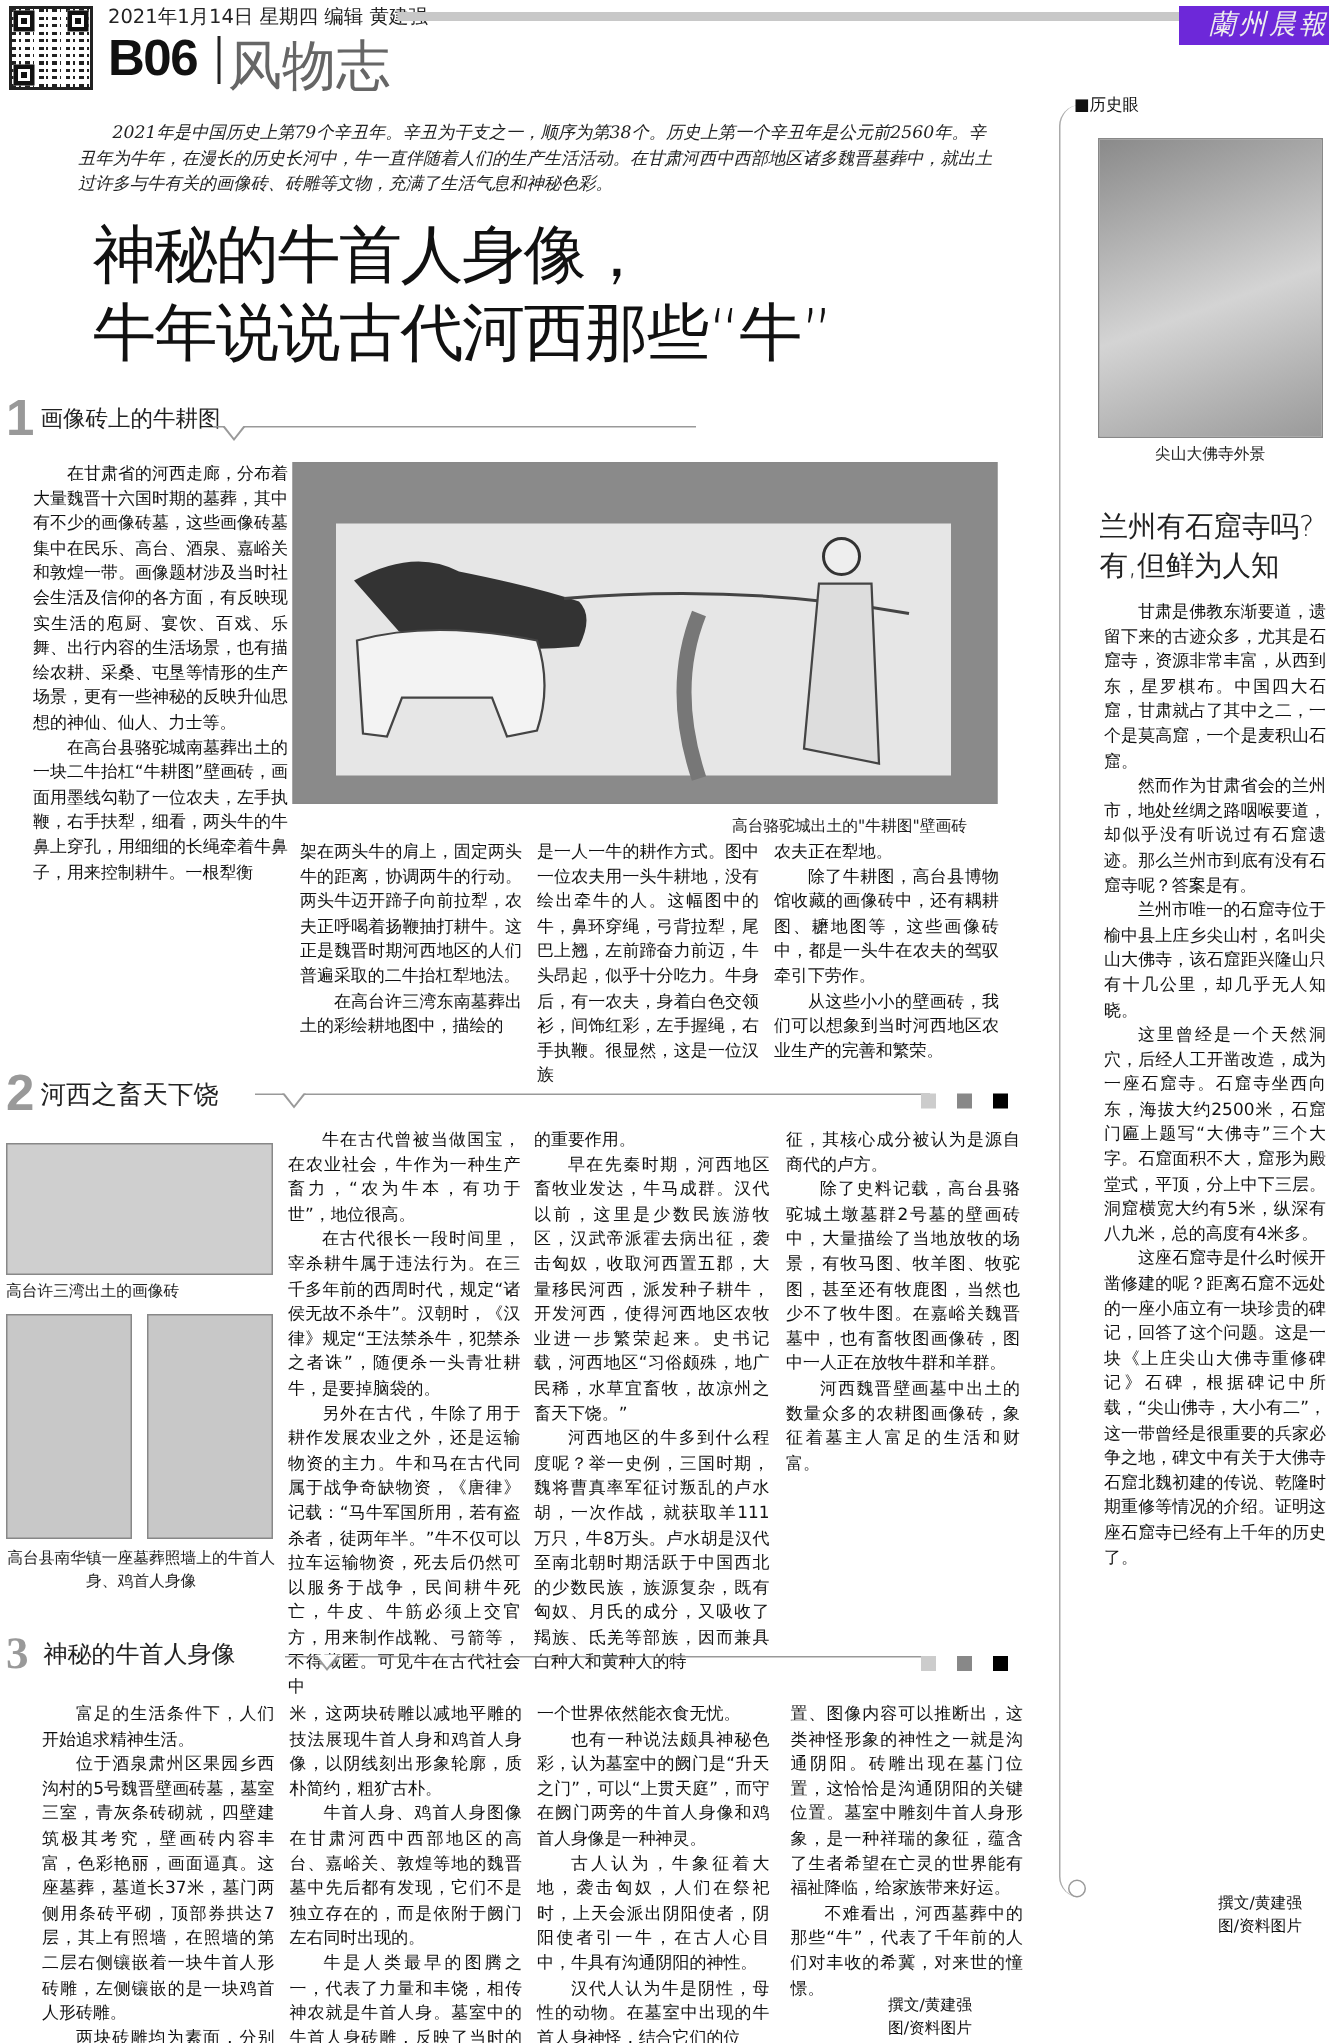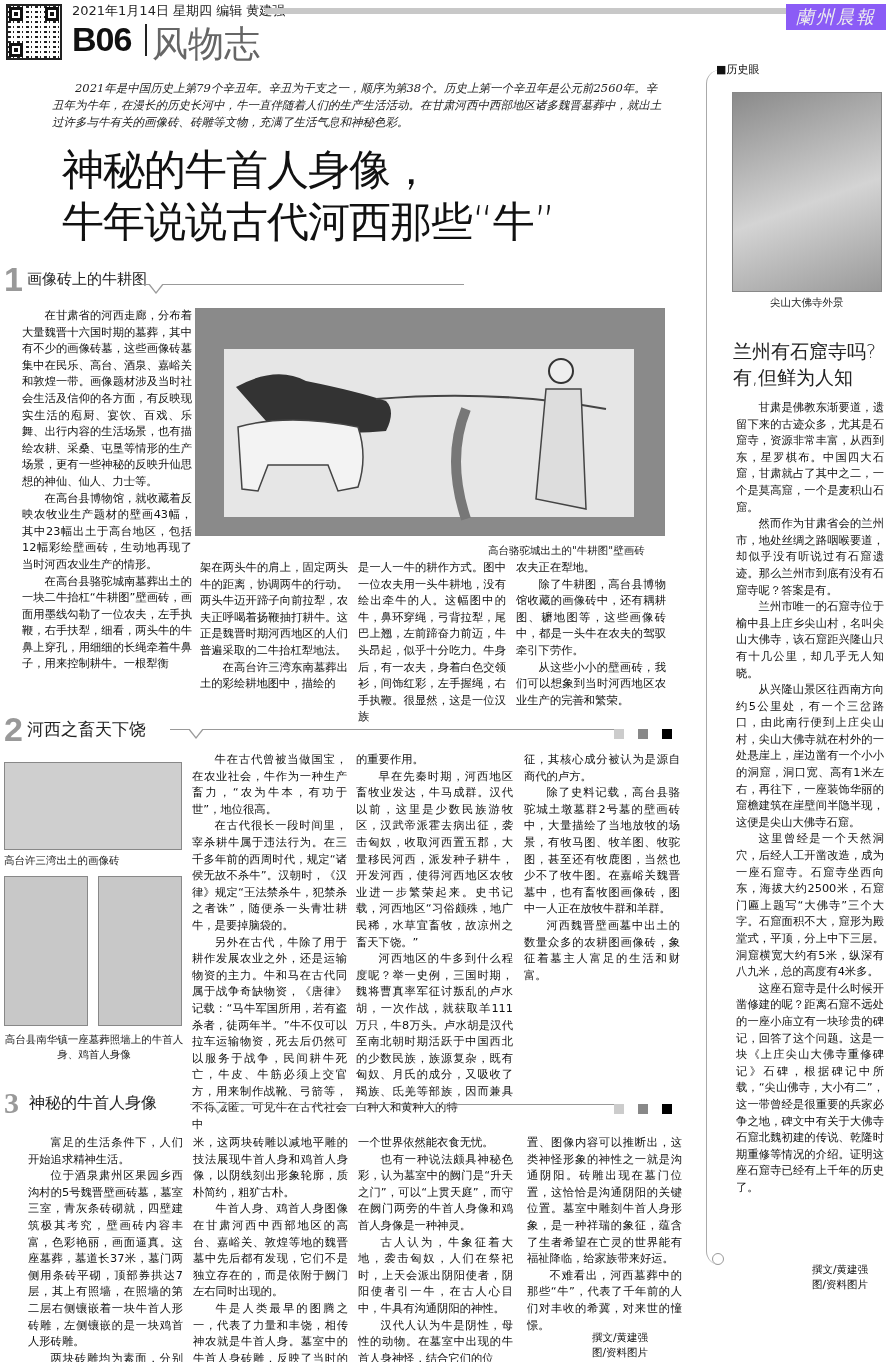--- a/index.html
+++ b/index.html
@@ -8,21 +8,21 @@
   .qr{left:6px;top:4px;width:56px;height:56px;background:
       repeating-linear-gradient(90deg,#222 0 3px,#fff 3px 5px,#222 5px 6px,#fff 6px 9px),
       repeating-linear-gradient(0deg,#222 0 2px,#fff 2px 5px);background-blend-mode:lighten;border:2px solid #222;box-sizing:border-box;}
   .qr .corner{position:absolute;width:14px;height:14px;border:3px solid #111;background:#fff;box-sizing:border-box;}
   .qr .corner::after{content:"";position:absolute;left:2px;top:2px;width:4px;height:4px;background:#111;}
   .dateline{left:72px;top:2px;font-size:13px;color:#222;white-space:nowrap;}
   .topbar{left:265px;top:8px;width:580px;height:6px;background:#c8c8c8;}
   .pageno{left:72px;top:20px;font-family:"Liberation Sans",sans-serif;font-weight:bold;font-size:34px;letter-spacing:-1px;}
   .pagesep{left:145px;top:24px;width:2px;height:32px;background:#222;}
   .section-name{left:152px;top:20px;font-size:36px;color:#666;font-weight:300;}
-  .masthead{left:786px;top:4px;width:100px;height:26px;background:#8b5cf6;color:#eee;font-family:"DejaVu Serif",serif;font-size:18px;font-style:italic;text-align:center;line-height:26px;letter-spacing:2px;}
+  .masthead{left:786px;top:4px;width:100px;height:26px;background:#6d28d9;color:#eee;font-family:"DejaVu Serif",serif;font-size:18px;font-style:italic;text-align:right;line-height:26px;letter-spacing:2px;}
   .lead{left:52px;top:80px;width:610px;font-family:"DejaVu Serif",serif;font-style:italic;font-size:11.5px;line-height:17px;text-indent:2em;color:#222;}
   .headline{left:62px;top:144px;font-size:42px;line-height:52px;color:#111;font-weight:300;white-space:nowrap;letter-spacing:-1px;}
   .sec-head{display:flex;align-items:center;}
   .sec-num{font-family:"Liberation Sans",sans-serif;font-weight:bold;color:#999;line-height:1;}
   .sec-title{color:#222;margin-left:4px;}
   .sec-line{position:absolute;height:1px;background:#999;}
   .notch{position:absolute;width:0;height:0;border-left:8px solid transparent;border-right:8px solid transparent;border-top:10px solid #999;}
   .notch::after{content:"";position:absolute;left:-7px;top:-11px;border-left:7px solid transparent;border-right:7px solid transparent;border-top:9px solid #fff;}
   .col{font-size:11.3px;line-height:16.6px;text-align:justify;color:#111;}
   .col p{margin:0;text-indent:2em;}
@@ -56,21 +56,20 @@
 
 <div class="abs sec-head" style="left:4px;top:262px;">
   <span class="sec-num" style="font-size:34px;">1</span>
   <span class="sec-title" style="font-size:15px;">画像砖上的牛耕图</span>
 </div>
 <div class="sec-line" style="left:142px;top:284px;width:322px;"></div>
 <div class="notch" style="left:148px;top:284px;"></div>
 
 <div class="abs col" style="left:22px;top:308px;width:170px;">
   <p>在甘肃省的河西走廊，分布着大量魏晋十六国时期的墓葬，其中有不少的画像砖墓，这些画像砖墓集中在民乐、高台、酒泉、嘉峪关和敦煌一带。画像题材涉及当时社会生活及信仰的各方面，有反映现实生活的庖厨、宴饮、百戏、乐舞、出行内容的生活场景，也有描绘农耕、采桑、屯垦等情形的生产场景，更有一些神秘的反映升仙思想的神仙、仙人、力士等。</p>
-  <p>在高台县博物馆，就收藏着反映农牧业生产题材的壁画43幅，其中23幅出土于高台地区，包括12幅彩绘壁画砖，生动地再现了当时河西农业生产的情形。</p>
   <p>在高台县骆驼城南墓葬出土的一块二牛抬杠“牛耕图”壁画砖，画面用墨线勾勒了一位农夫，左手执鞭，右手扶犁，细看，两头牛的牛鼻上穿孔，用细细的长绳牵着牛鼻子，用来控制耕牛。一根犁衡</p>
 </div>
 
 <div class="abs photo" style="left:195px;top:308px;width:470px;height:228px;background:#8a8a8a;">
   <svg width="470" height="228" viewBox="0 0 470 228">
     <rect x="28" y="40" width="410" height="168" fill="#e6e6e6"></rect>
     <path d="M40 78 q40-22 70-6 q50 10 80 20 q10 10 0 30 q-60 6-120-10 z" fill="#333"></path>
     <path d="M42 118 q50-14 120 0 q10 30 0 60 l-20 4 l-10-26 l-60 0 l-10 26 l-16-2 z" fill="#f3f3f3" stroke="#444" stroke-width="1.5"></path>
     <path d="M180 90 Q300 80 410 100" stroke="#444" stroke-width="2" fill="none"></path>
     <path d="M270 100 q-20 50 0 110" stroke="#777" stroke-width="10" fill="none"></path>
@@ -165,21 +164,20 @@
 <div class="abs photo" style="left:732px;top:92px;width:150px;height:200px;background:linear-gradient(160deg,#8a8a8a,#d4d4d4 55%,#9a9a9a);"></div>
 <div class="abs caption" style="left:770px;top:296px;">尖山大佛寺外景</div>
 <div class="abs" style="left:733px;top:338px;font-size:19px;line-height:26px;color:#222;font-weight:300;">
   <div>兰州有石窟寺吗?</div>
   <div>有,但鲜为人知</div>
 </div>
 <div class="abs col" style="left:736px;top:400px;width:148px;">
   <p>甘肃是佛教东渐要道，遗留下来的古迹众多，尤其是石窟寺，资源非常丰富，从西到东，星罗棋布。中国四大石窟，甘肃就占了其中之二，一个是莫高窟，一个是麦积山石窟。</p>
   <p>然而作为甘肃省会的兰州市，地处丝绸之路咽喉要道，却似乎没有听说过有石窟遗迹。那么兰州市到底有没有石窟寺呢？答案是有。</p>
   <p>兰州市唯一的石窟寺位于榆中县上庄乡尖山村，名叫尖山大佛寺，该石窟距兴隆山只有十几公里，却几乎无人知晓。</p>
-  <p>从兴隆山景区往西南方向约5公里处，有一个三岔路口，由此南行便到上庄尖山村，尖山大佛寺就在村外的一处悬崖上，崖边凿有一个小小的洞窟，洞口宽、高有1米左右，再往下，一座装饰华丽的窟檐建筑在崖壁间半隐半现，这便是尖山大佛寺石窟。</p>
   <p>这里曾经是一个天然洞穴，后经人工开凿改造，成为一座石窟寺。石窟寺坐西向东，海拔大约2500米，石窟门匾上题写“大佛寺”三个大字。石窟面积不大，窟形为殿堂式，平顶，分上中下三层。洞窟横宽大约有5米，纵深有八九米，总的高度有4米多。</p>
   <p>这座石窟寺是什么时候开凿修建的呢？距离石窟不远处的一座小庙立有一块珍贵的碑记，回答了这个问题。这是一块《上庄尖山大佛寺重修碑记》石碑，根据碑记中所载，“尖山佛寺，大小有二”，这一带曾经是很重要的兵家必争之地，碑文中有关于大佛寺石窟北魏初建的传说、乾隆时期重修等情况的介绍。证明这座石窟寺已经有上千年的历史了。</p>
 </div>
 <div class="abs" style="left:712px;top:1253px;width:10px;height:10px;border:1px solid #999;border-radius:50%;"></div>
 <div class="abs byline" style="left:800px;top:1262px;width:80px;">
   <div>撰文/黄建强</div>
   <div>图/资料图片</div>
 </div>
 
 </body></html>

